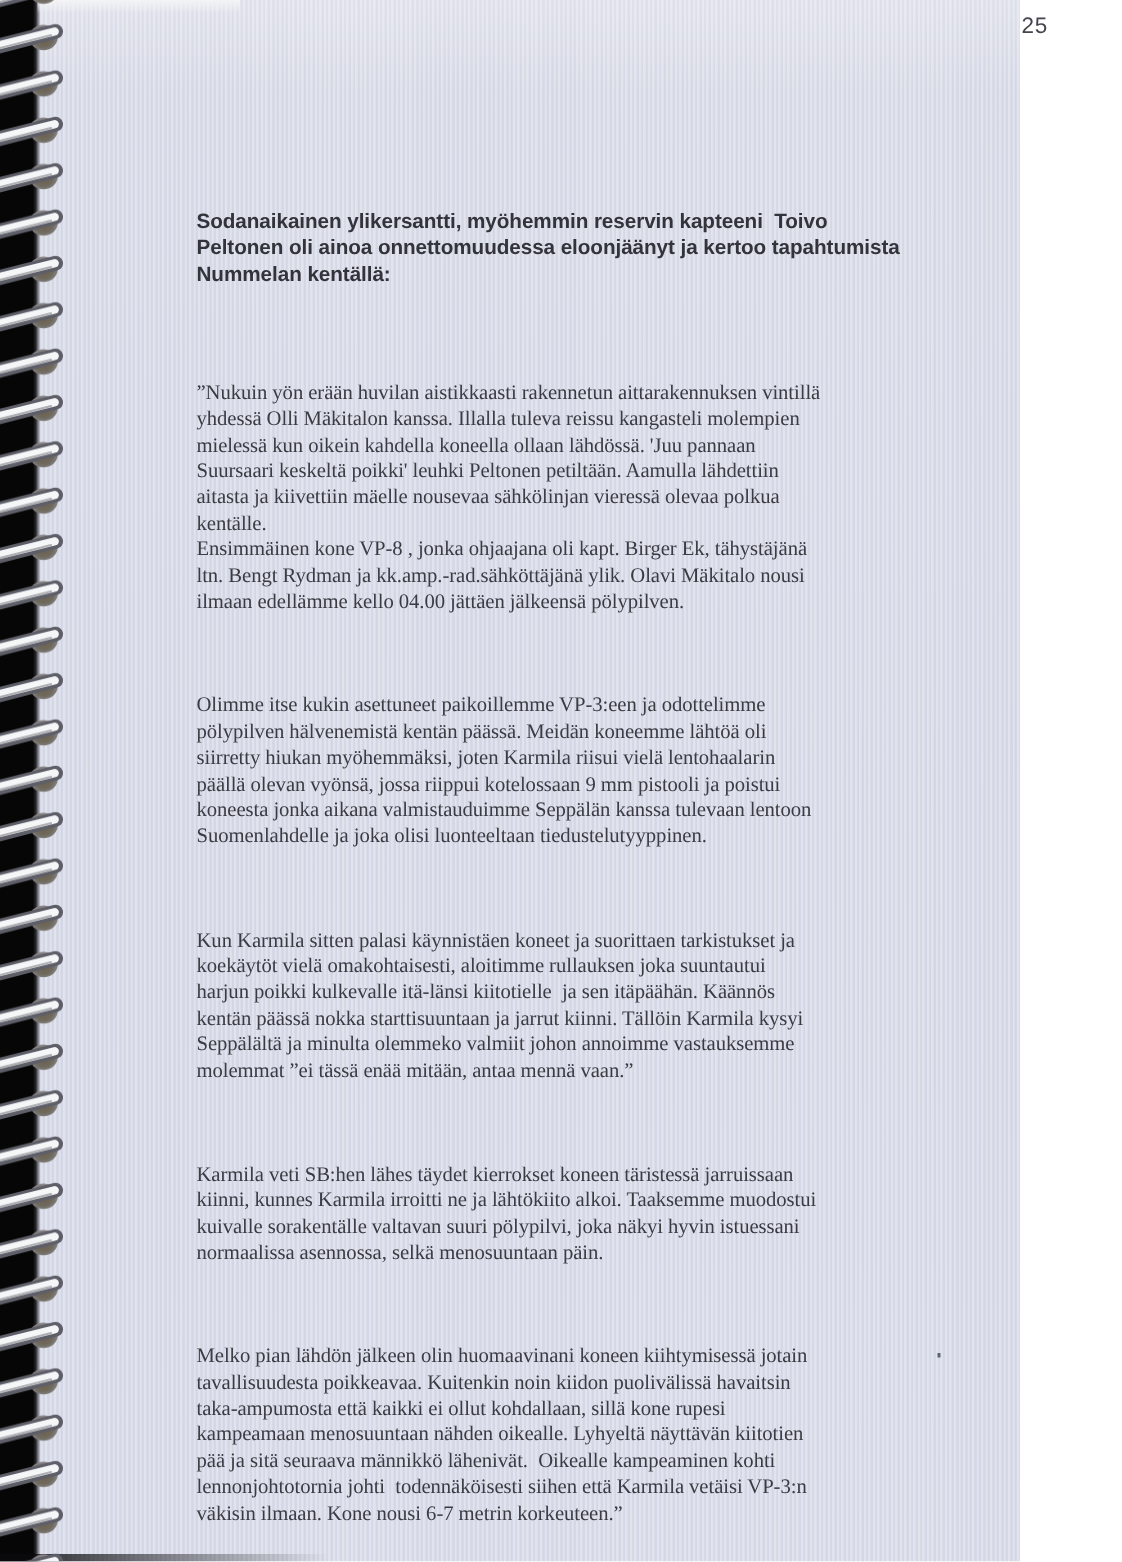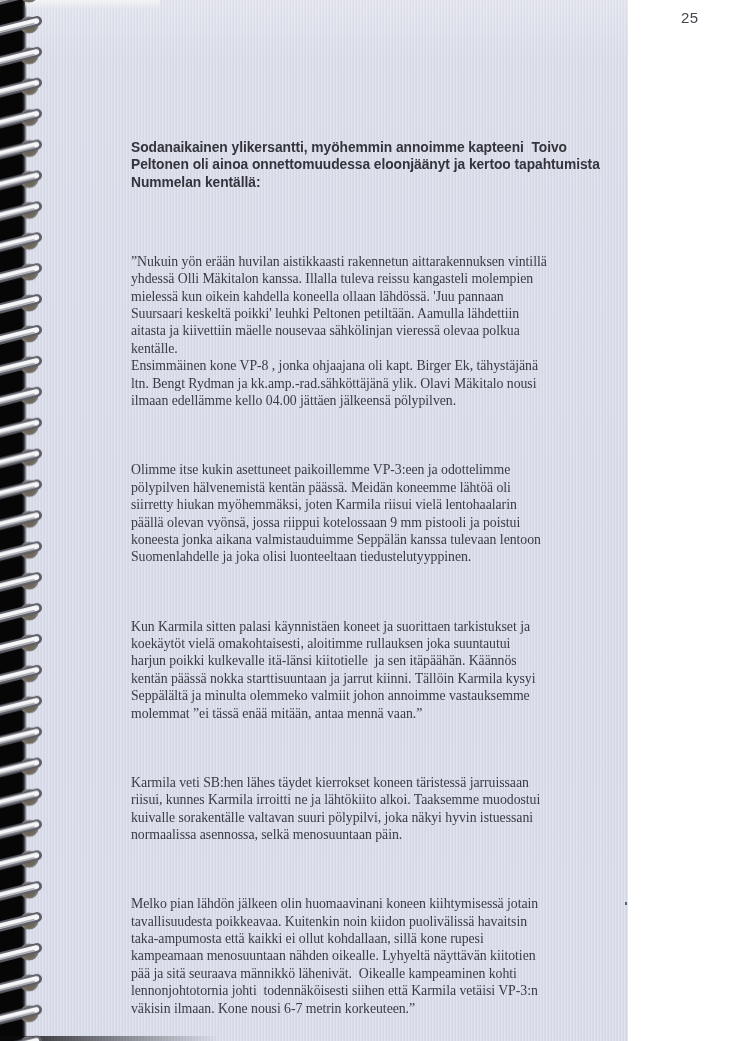--- a/index.html
+++ b/index.html
@@ -3,21 +3,21 @@
 <meta charset="utf-8">
 <style>
   html, body {
     margin: 0; padding: 0;
     width: 748px; height: 1041px;
     overflow: hidden;
     font-family: "Liberation Sans", sans-serif;
   }
   .scan {
     position: relative;
-    width: 628px; height: 1041px;
+    width: 680px; height: 1041px;
     background:
       repeating-linear-gradient(90deg,
         rgba(255,255,255,0.28) 0px, rgba(255,255,255,0.28) 1px,
         rgba(0,0,0,0.015) 2px, rgba(255,255,255,0.0) 3px),
       linear-gradient(180deg, #e0e2ec 0%, #d7dae7 6%, #d5d8e6 55%, #d6d9e7 100%);
   }
   
   .binding-strip {
     position: absolute; left: 0; top: 0;
     width: 27px; height: 1041px;
@@ -82,21 +82,21 @@
         <line x1="-4" y1="22" x2="36.5" y2="12" stroke="#f5f6f8" stroke-width="5.5" stroke-linecap="round"></line>
         <line x1="-2" y1="23.5" x2="34" y2="14.5" stroke="rgba(40,40,48,0.35)" stroke-width="1.4" stroke-linecap="round"></line>
       </pattern>
     </defs>
     <rect x="0" y="0" width="70" height="1041" fill="url(#coilp)"></rect>
   </svg>
 
   <div class="page-number">25</div>
 
   <div class="content">
-    <div class="heading">Sodanaikainen ylikersantti, myöhemmin annoimme kapteeni  Toivo
+    <div class="heading">Sodanaikainen ylikersantti, myöhemmin reservin kapteeni  Toivo
 Peltonen oli ainoa onnettomuudessa eloonjäänyt ja kertoo tapahtumista
 Nummelan kentällä:</div>
     <div class="para">”Nukuin yön erään huvilan aistikkaasti rakennetun aittarakennuksen vintillä
 yhdessä Olli Mäkitalon kanssa. Illalla tuleva reissu kangasteli molempien
 mielessä kun oikein kahdella koneella ollaan lähdössä. 'Juu pannaan
 Suursaari keskeltä poikki' leuhki Peltonen petiltään. Aamulla lähdettiin
 aitasta ja kiivettiin mäelle nousevaa sähkölinjan vieressä olevaa polkua
 kentälle.
 Ensimmäinen kone VP-8 , jonka ohjaajana oli kapt. Birger Ek, tähystäjänä
 ltn. Bengt Rydman ja kk.amp.-rad.sähköttäjänä ylik. Olavi Mäkitalo nousi
@@ -107,21 +107,21 @@
 päällä olevan vyönsä, jossa riippui kotelossaan 9 mm pistooli ja poistui
 koneesta jonka aikana valmistauduimme Seppälän kanssa tulevaan lentoon
 Suomenlahdelle ja joka olisi luonteeltaan tiedustelutyyppinen.</div>
     <div class="para">Kun Karmila sitten palasi käynnistäen koneet ja suorittaen tarkistukset ja
 koekäytöt vielä omakohtaisesti, aloitimme rullauksen joka suuntautui
 harjun poikki kulkevalle itä-länsi kiitotielle  ja sen itäpäähän. Käännös
 kentän päässä nokka starttisuuntaan ja jarrut kiinni. Tällöin Karmila kysyi
 Seppälältä ja minulta olemmeko valmiit johon annoimme vastauksemme
 molemmat ”ei tässä enää mitään, antaa mennä vaan.”</div>
     <div class="para">Karmila veti SB:hen lähes täydet kierrokset koneen täristessä jarruissaan
-riisui, kunnes Karmila irroitti ne ja lähtökiito alkoi. Taaksemme muodostui
+kiinni, kunnes Karmila irroitti ne ja lähtökiito alkoi. Taaksemme muodostui
 kuivalle sorakentälle valtavan suuri pölypilvi, joka näkyi hyvin istuessani
 normaalissa asennossa, selkä menosuuntaan päin.</div>
     <div class="para">Melko pian lähdön jälkeen olin huomaavinani koneen kiihtymisessä jotain
 tavallisuudesta poikkeavaa. Kuitenkin noin kiidon puolivälissä havaitsin
 taka-ampumosta että kaikki ei ollut kohdallaan, sillä kone rupesi
 kampeamaan menosuuntaan nähden oikealle. Lyhyeltä näyttävän kiitotien
 pää ja sitä seuraava männikkö lähenivät.  Oikealle kampeaminen kohti
 lennonjohtotornia johti  todennäköisesti siihen että Karmila vetäisi VP-3:n
 väkisin ilmaan. Kone nousi 6-7 metrin korkeuteen.”</div>
   </div>

